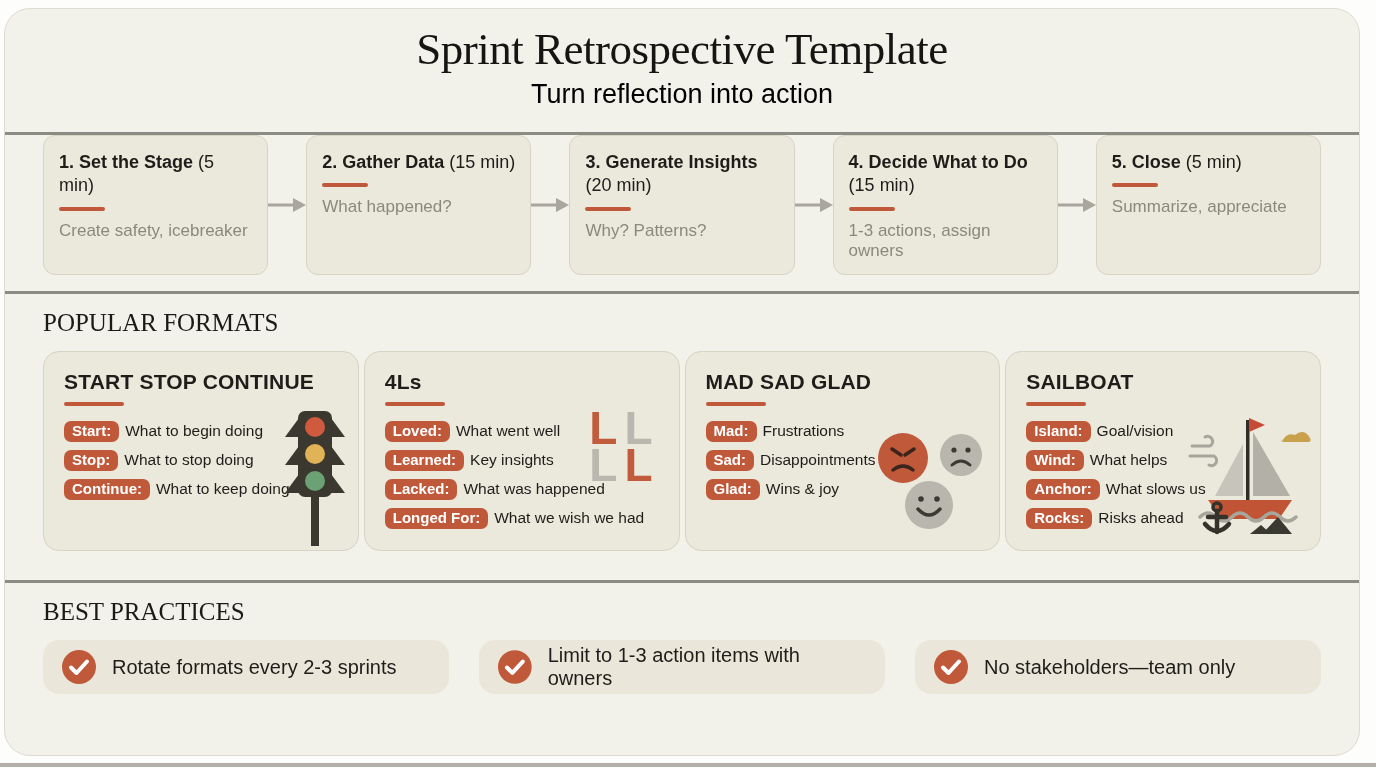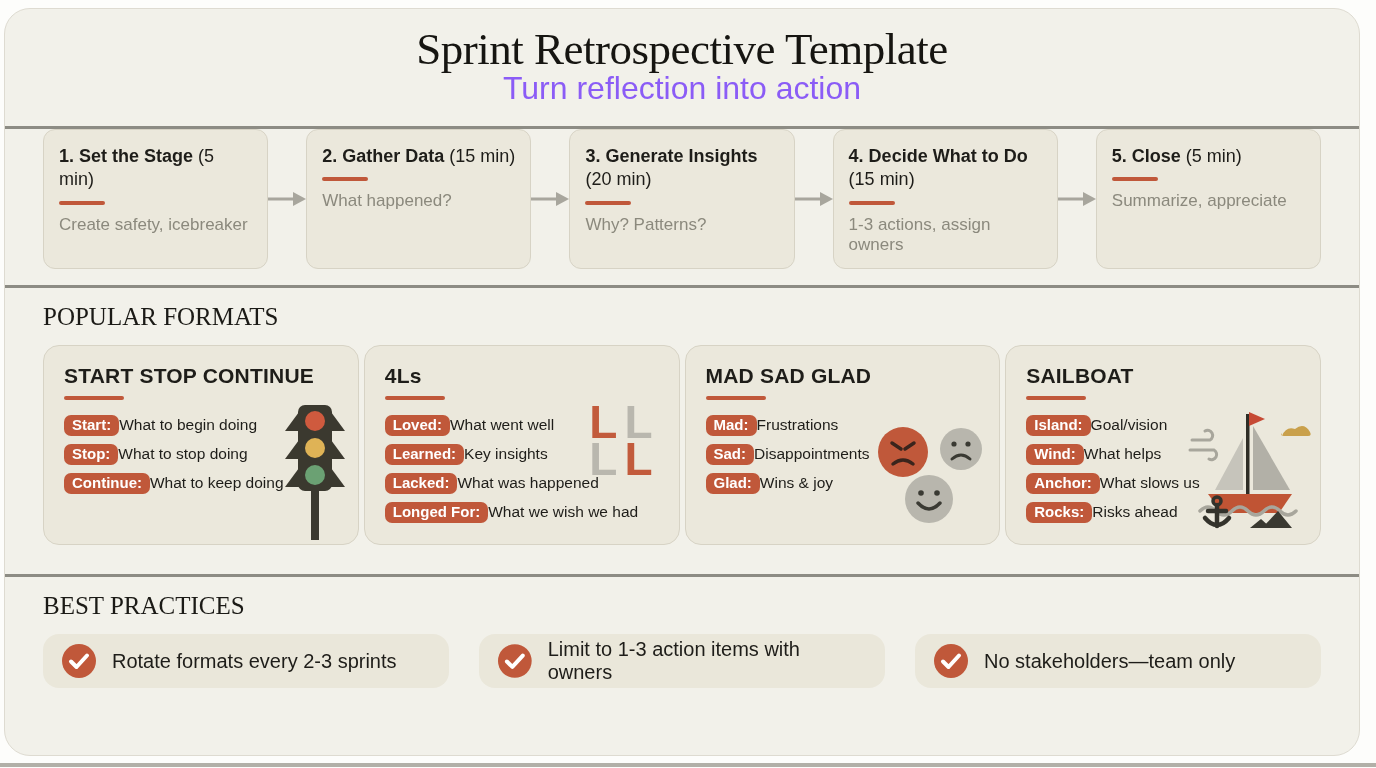--- a/index.html
+++ b/index.html
@@ -17,21 +17,21 @@
     border:1px solid #dedbd1;
     border-radius:26px;
     overflow:hidden;
   }
   .header { text-align:center; padding-top:16px; }
   .main-title {
     font-family:"Liberation Serif", serif;
     font-size:45px; font-weight:400; color:#161511;
     letter-spacing:-0.5px; line-height:48px;
   }
-  .subtitle { font-size:32px; color:#8b5cf6; line-height:30px; }
+  .subtitle { font-size:27px; color:#000000; line-height:30px; margin-top:6px; }
   .divider { height:3px; background:#8d8c84; margin-top:23px; }
   .divider.mid { margin-top:16px; }
   .divider.mid2 { margin-top:0; }
   .section { padding:0 38px; }
   .section-heading {
     font-family:"Liberation Serif", serif;
     font-size:25px; font-weight:400; color:#1b1a16;
     margin:14px 0 13px; line-height:30px;
   }
 
@@ -53,21 +53,21 @@
     flex:1; background:#ebe8dc; border:1px solid #d7d3c5;
     border-radius:16px; height:200px; padding:18px 20px;
     position:relative; overflow:hidden;
   }
   .format-title { font-size:21px; font-weight:700; color:#1e1d19; letter-spacing:0.2px; }
   .format-underline { width:60px; height:4px; background:#c0583a; border-radius:2px; margin:8px 0 15px; }
   .frow { margin-bottom:8px; font-size:15.5px; color:#1e1d19; white-space:nowrap; }
   .badge {
     display:inline-block; background:#c0583a; color:#ffffff;
     font-weight:700; border-radius:7px; padding:1px 8px 3px;
-    font-size:15px;
+    margin-right:6px; font-size:15px;
   }
   .traffic-light { position:absolute; right:12px; bottom:0; }
   .fourls {
     position:absolute; right:26px; top:58px;
     display:grid; grid-template-columns:auto auto; column-gap:7px;
     font-weight:700; font-size:46px; line-height:0.8;
     font-family:"Liberation Sans", sans-serif;
   }
   .fourls .o { color:#c25b3c; } .fourls .g { color:#b9b7ae; }
   .faces { position:absolute; right:12px; bottom:14px; }

